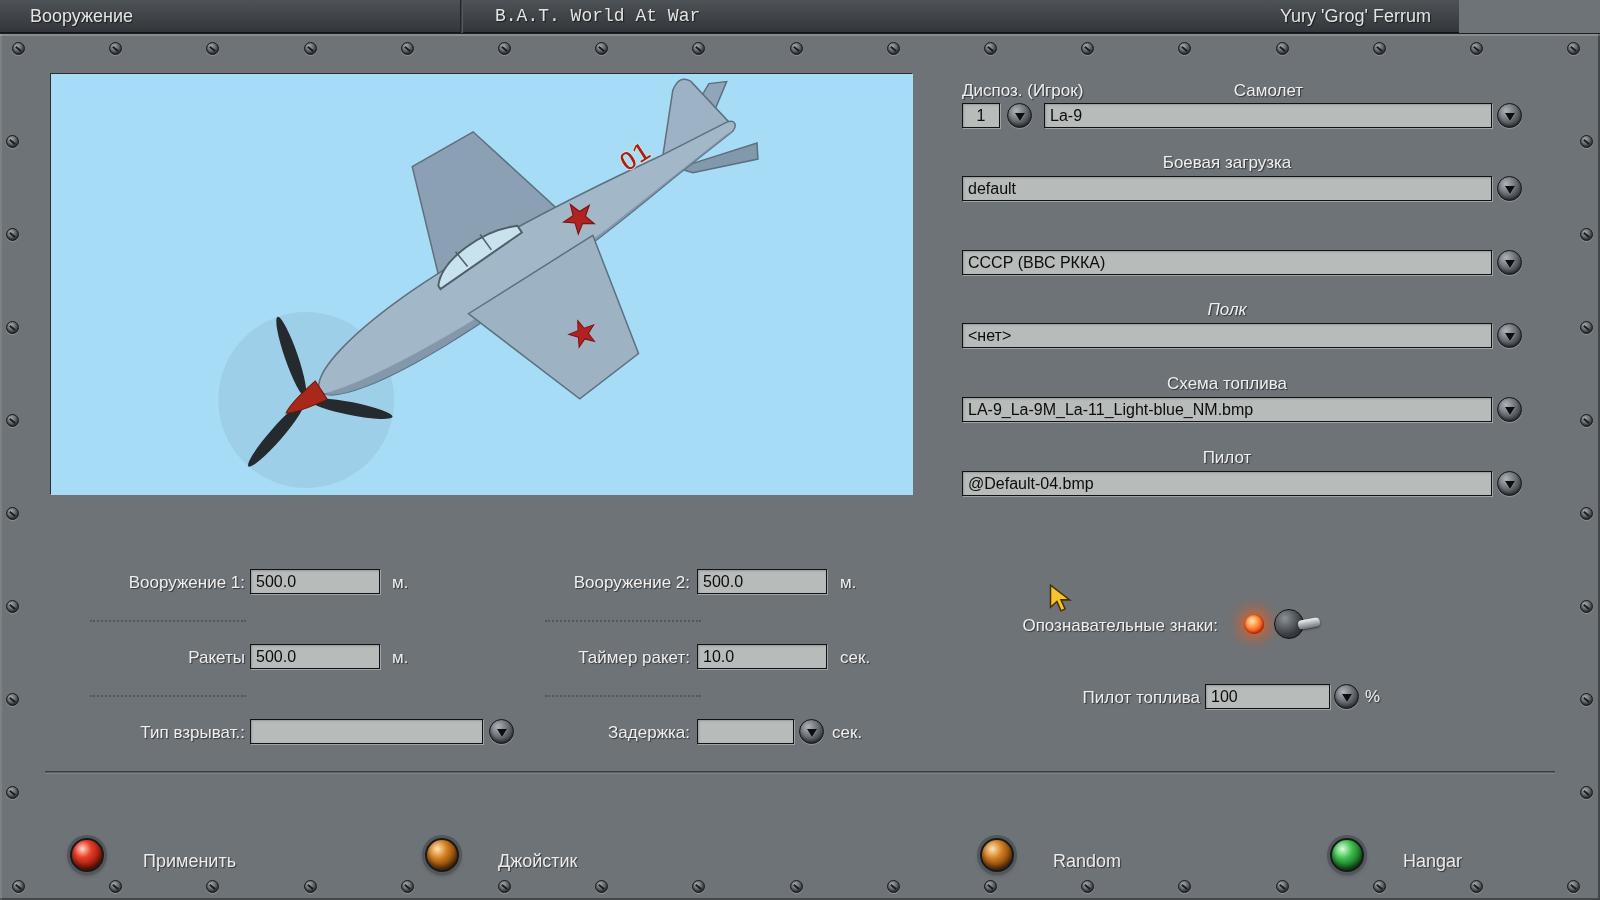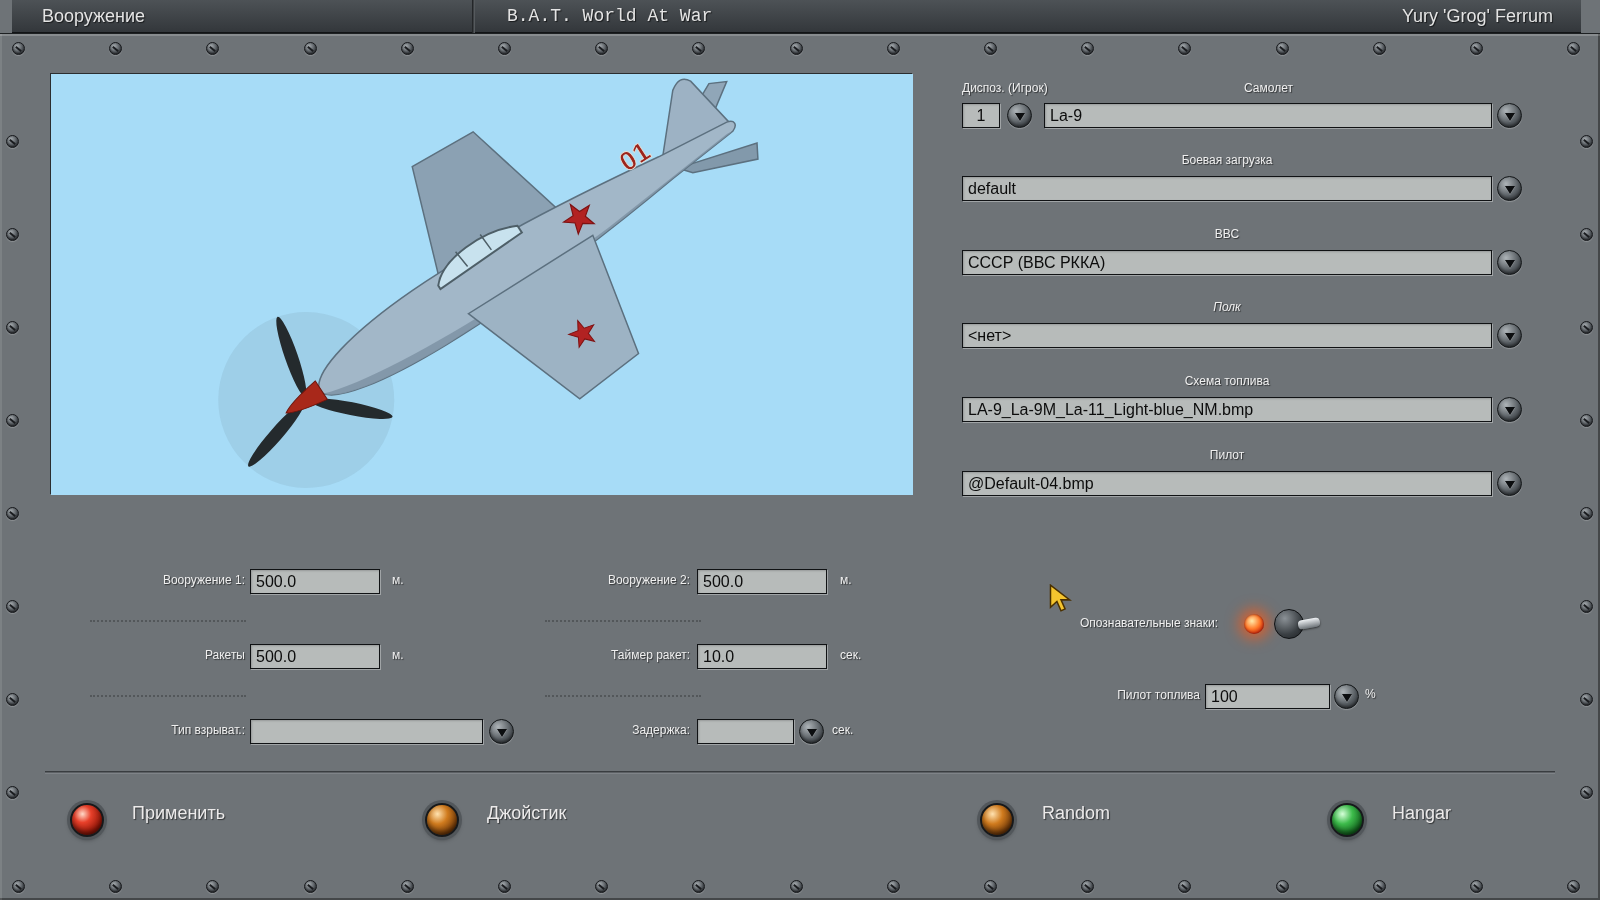--- a/index.html
+++ b/index.html
@@ -6,21 +6,21 @@
   html,body { width:1600px; height:900px; overflow:hidden; }
   body {
     font-family:"Liberation Sans", sans-serif;
     background:#6e7377;
     position:relative;
     color:#ececec;
   }
 
   
   .topbar{
-    position:absolute; top:0; left:12px; width:1569px; height:33px;
+    position:absolute; top:0; left:0; width:1459px; height:33px;
     background:linear-gradient(#4d5256,#33373b);
     border-bottom:1px solid #121416;
     font-size:18px; color:#e4e4e4;
   }
   .topbar .tleft   { position:absolute; left:30px;  top:6px; text-shadow:1px 1px 1px rgba(0,0,0,.6); }
   .topbar .tcenter { position:absolute; left:495px; top:6px; text-shadow:1px 1px 1px rgba(0,0,0,.6);font-family:Liberation Mono, monospace; }
   .topbar .tright  { position:absolute; right:28px; top:6px; text-shadow:1px 1px 1px rgba(0,0,0,.6); }
   .tdivider{
     position:absolute; left:460px; top:0; width:3px; height:33px;
     background:linear-gradient(90deg,#17191b,#62676b);
@@ -51,21 +51,21 @@
   
   .preview{
     position:absolute; left:50px; top:39px; width:862px; height:421px;
     border:1px solid #2b2e30;
     box-shadow:1px 1px 0 rgba(255,255,255,.2), inset 1px 1px 2px rgba(0,0,0,.3);
     background:#a7dcf7;
   }
 
   
   .lbl{
-    position:absolute; font-size:12px; color:#efefef; white-space:nowrap;
+    position:absolute; font-size:17px; color:#efefef; white-space:nowrap;
     text-shadow:1px 1px 1px rgba(0,0,0,.55);
   }
   .lbl.center{ text-align:center; }
   .lbl.right { text-align:right;  }
 
   input.field{
     position:absolute; height:25px;
     background:#b7bbba; border:1px solid #101214;
     box-shadow:1px 1px 0 rgba(255,255,255,.35), inset 1px 1px 2px rgba(0,0,0,.18);
     font-family:"Liberation Sans", sans-serif;
@@ -110,21 +110,21 @@
 
   
   .cursor{ position:absolute; left:1048px; top:550px; width:26px; height:28px; pointer-events:none; }
 
   
   .hr{
     position:absolute; left:45px; top:737px; width:1510px; height:3px;
     background:linear-gradient(#282b2e,#90959a);
   }
   .btn-group{
-    position:absolute; top:769px; display:flex; align-items:flex-start; gap:28px;
+    position:absolute; top:798px; display:flex; align-items:flex-end; gap:39px;
     height:40px; cursor:pointer;
   }
   .lamp{
     width:34px; height:34px; border-radius:50%;
     border:2px solid #17191b;
     box-shadow:0 0 0 3px #52575b, 0 2px 5px rgba(0,0,0,.55), inset 0 -3px 5px rgba(0,0,0,.45);
   }
   .lamp-red  { background:radial-gradient(circle at 35% 30%, #ffd9c8 0%, #e8402a 30%, #8e1507 70%, #4e0a03 100%); }
   .lamp-amber{ background:radial-gradient(circle at 35% 30%, #ffe2b0 0%, #d07b1e 35%, #6e3708 75%, #3a1d04 100%); }
   .lamp-green{ background:radial-gradient(circle at 35% 30%, #d6ffd9 0%, #3dbb4b 35%, #11611c 75%, #083410 100%); }
@@ -191,21 +191,20 @@
   <div class="arrow-btn" style="left:1497px; top:69px;">
       <span class="tri"></span>
     </div>
 
   <div class="lbl center" style="left:962px; top:119px; width:530px;">Боевая загрузка</div>
   <input class="field" style="left: 962px; top: 142px; width: 530px;" value="default">
   <div class="arrow-btn" style="left:1497px; top:142px;">
       <span class="tri"></span>
     </div>
 
-  <div class="lbl center" style="left:962px; top:193px; width:530px;">ВВС</div>
   <input class="field" style="left: 962px; top: 216px; width: 530px;" value="СССР (ВВС РККА)">
   <div class="arrow-btn" style="left:1497px; top:216px;">
       <span class="tri"></span>
     </div>
 
   <div class="lbl center" style="left:962px; top:266px; width:530px;font-style:italic;">Полк</div>
   <input class="field" style="left: 962px; top: 289px; width: 530px;" value="&lt;нет&gt;">
   <div class="arrow-btn" style="left:1497px; top:289px;">
       <span class="tri"></span>
     </div>

